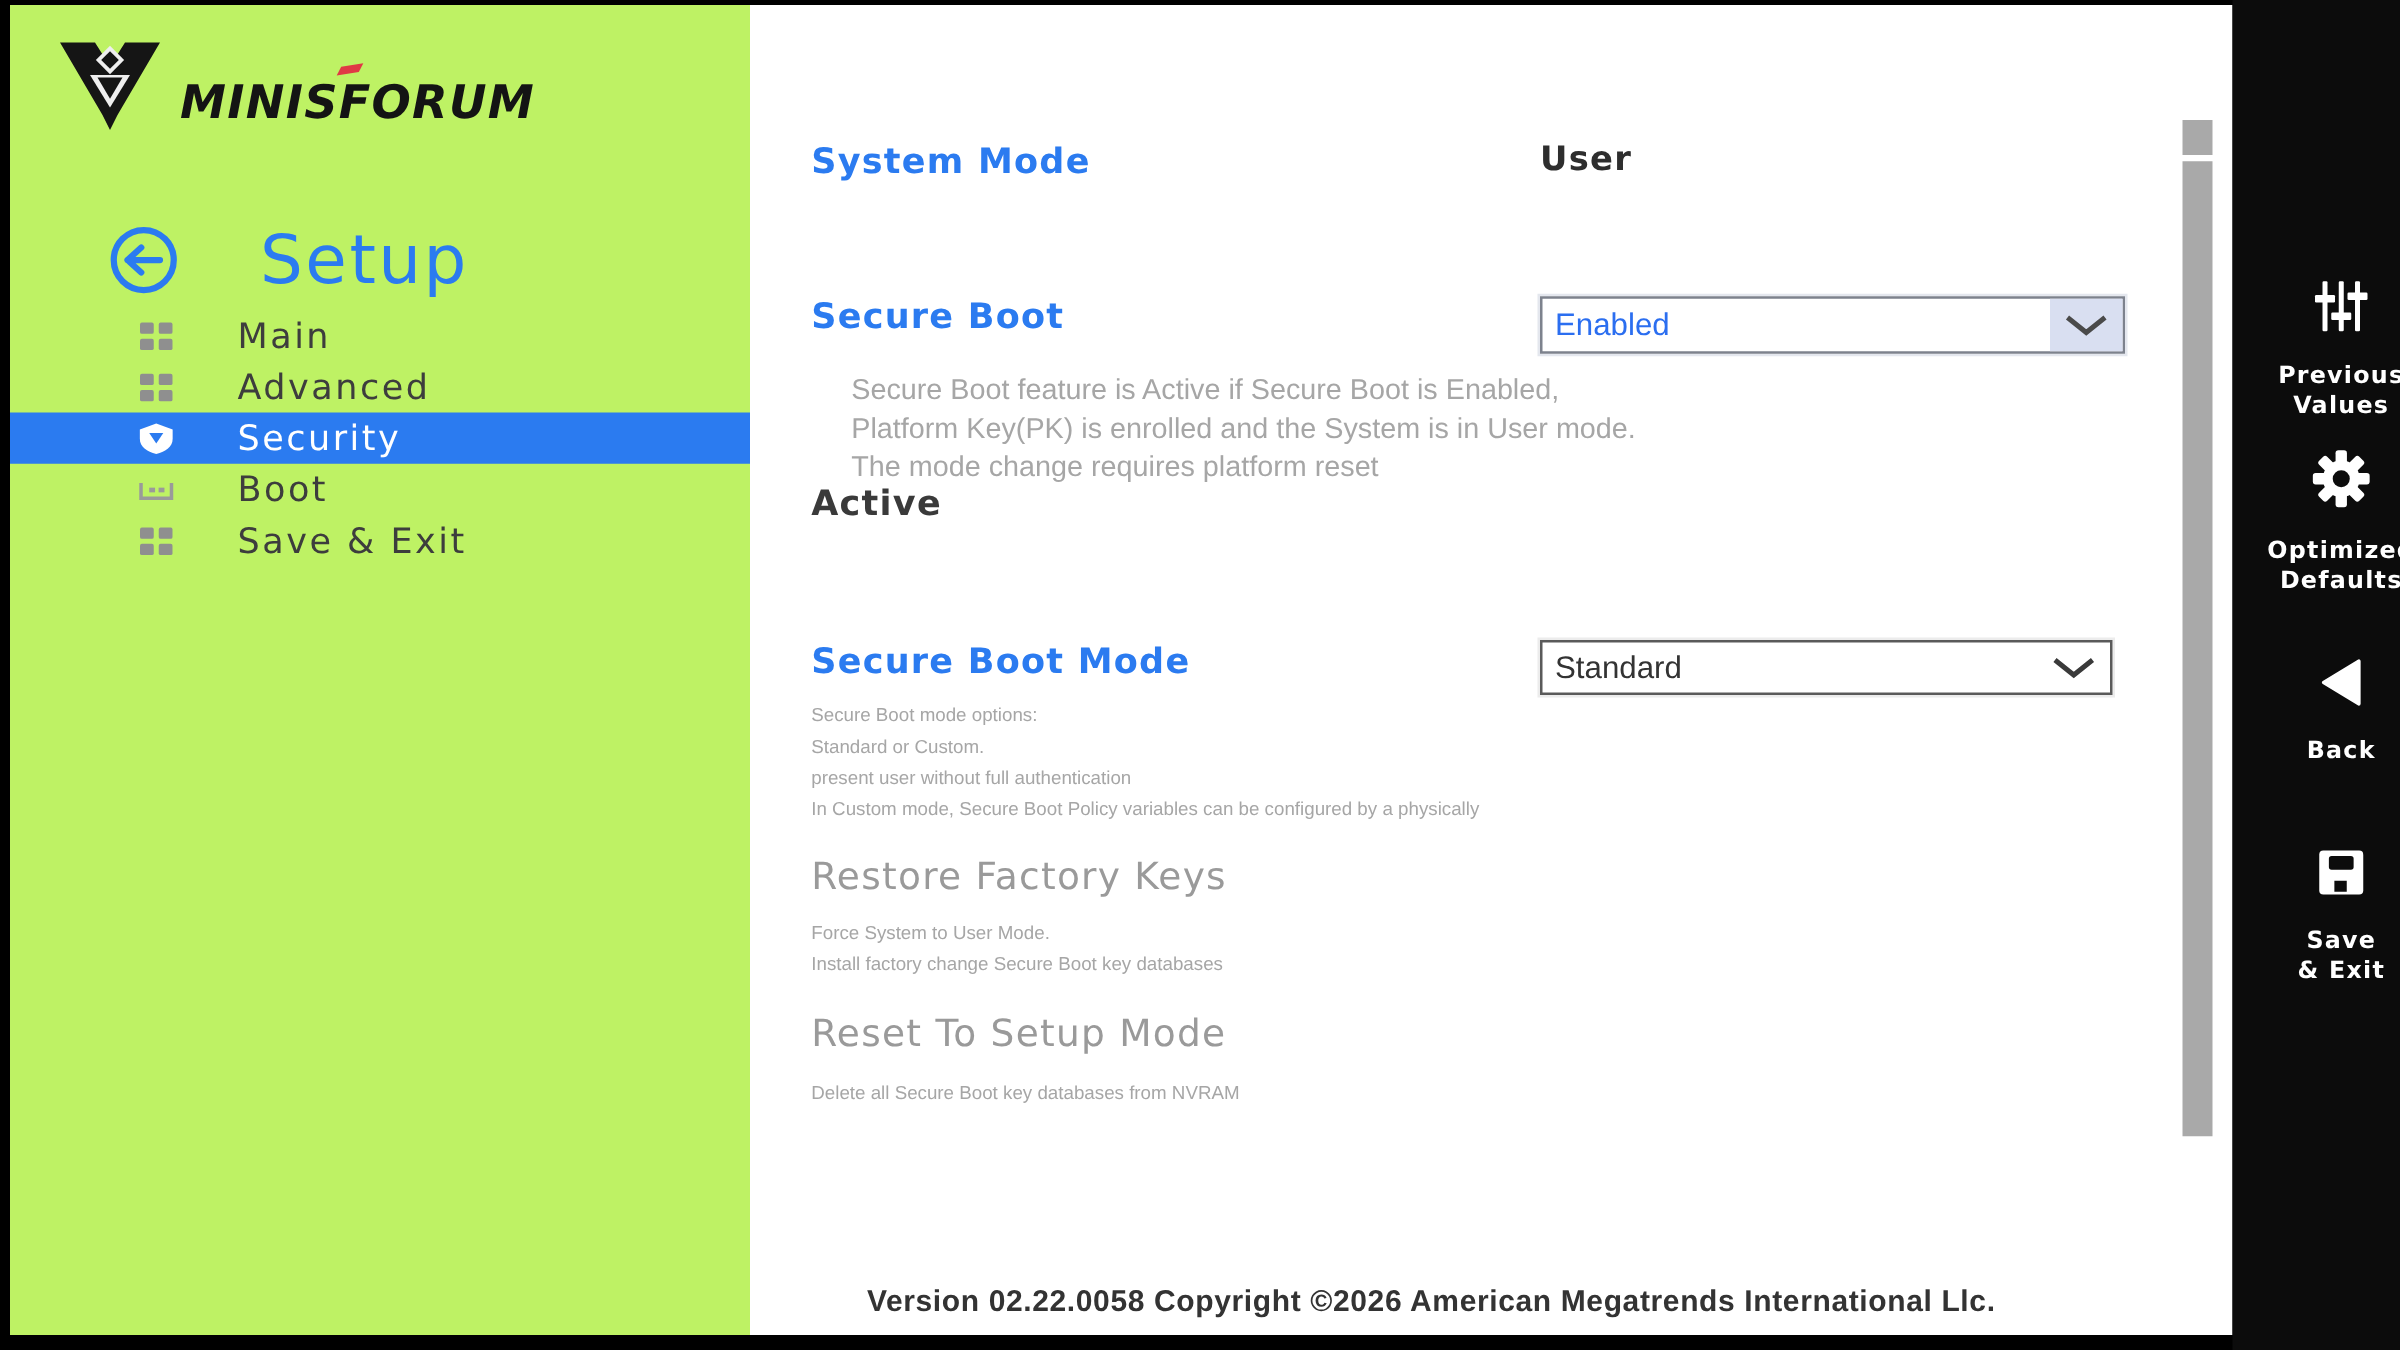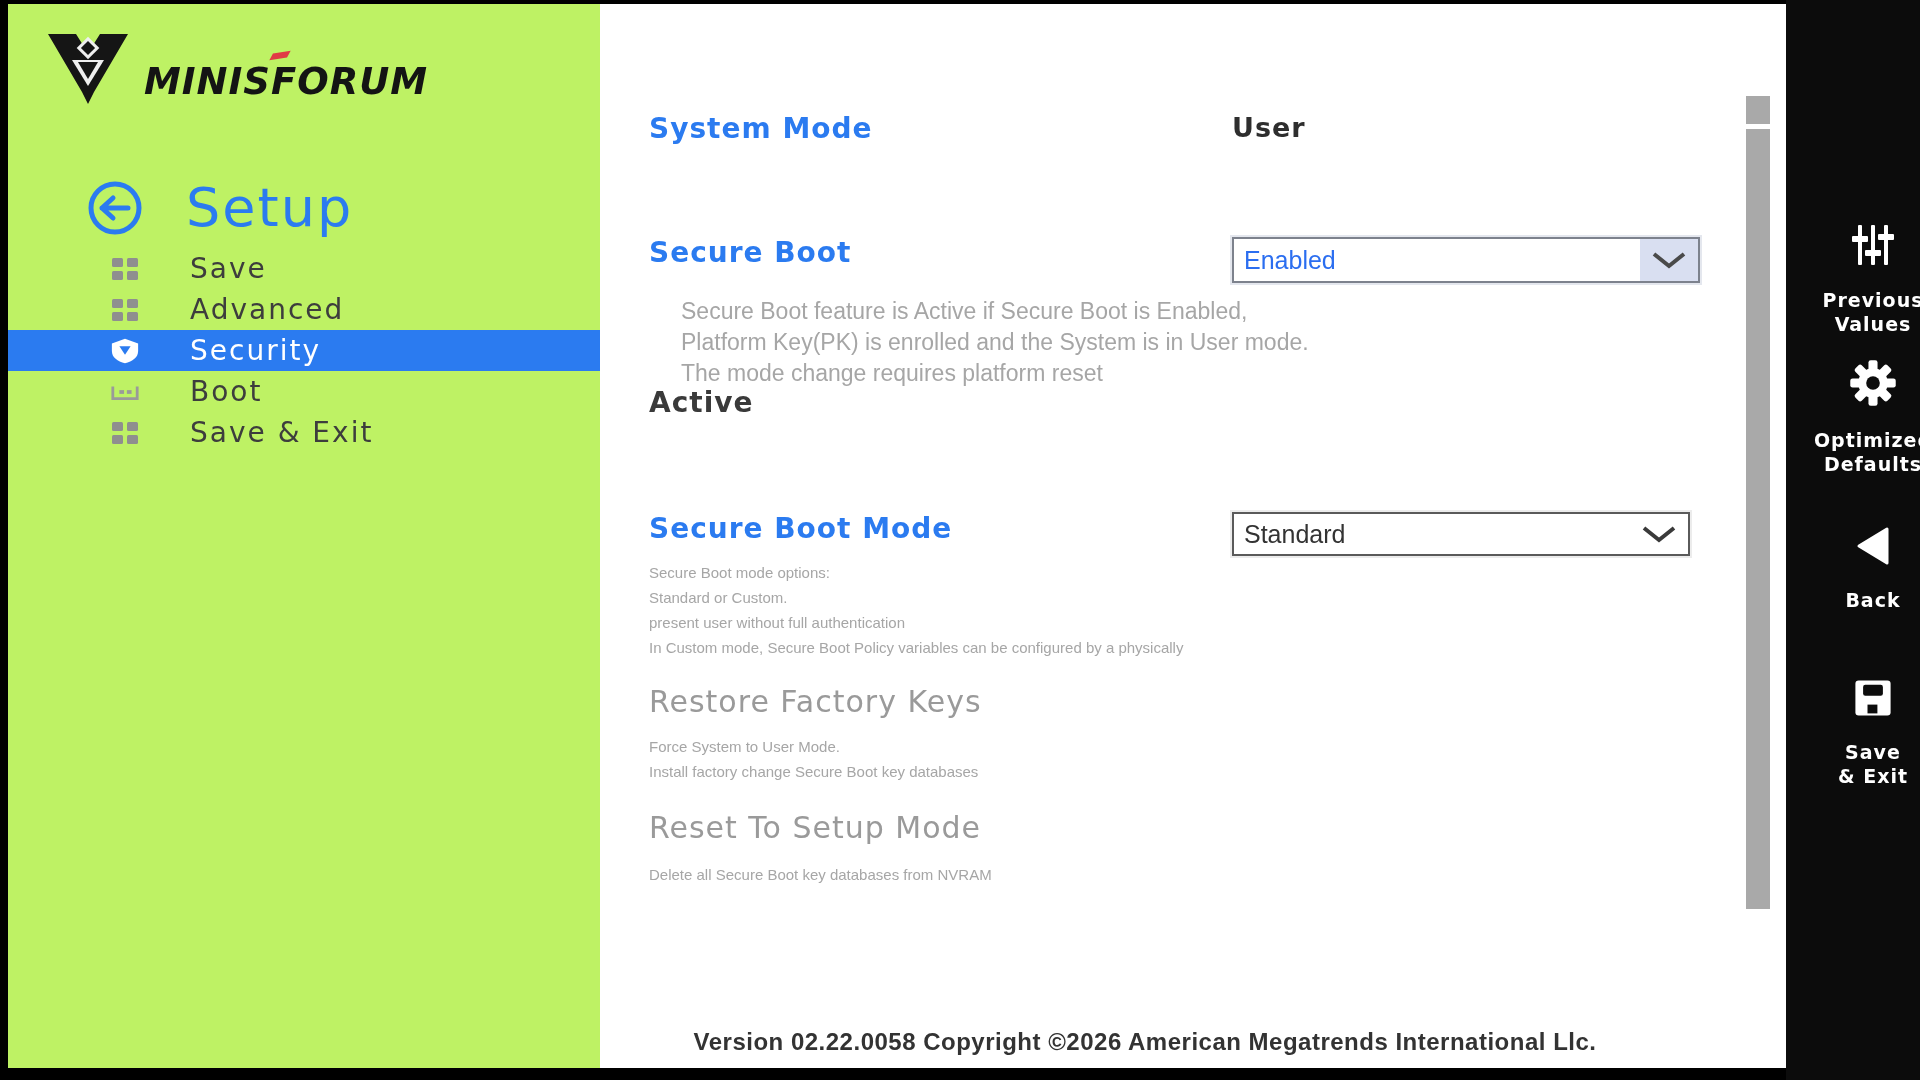--- a/index.html
+++ b/index.html
@@ -8,21 +8,21 @@
   .stage { position:absolute; left:0; top:0; width:1920px; height:1080px; background:#000; }
 
   
   .sidebar { position:absolute; left:8px; top:4px; width:592px; height:1064px; background:#bef264; }
   .logo { position:absolute; left:30px; top:22px; display:flex; align-items:center; }
   .logo-text { position:relative; font-size:37px; font-style:italic; font-weight:800;
                color:#141414; letter-spacing:1px; margin-left:6px; margin-top:18px; }
   .logo-accent { position:absolute; left:128px; top:-8px; width:16px; height:7px;
                  background:#e03a45; transform:skewX(-35deg) rotate(-10deg); }
   .setup-row { position:absolute; left:78px; top:172px; display:flex; align-items:center; }
-  .setup-title { color:#2b7bf0; font-size:54px; font-weight:500; letter-spacing:2px; margin-left:42px; }
+  .setup-title { color:#2b7bf0; font-size:54px; font-weight:500; letter-spacing:2px; margin-left:64px; }
   .menu { position:absolute; left:0; top:244px; width:592px; }
   .menu-item { position:relative; height:41px; display:flex; align-items:center; cursor:default; }
   .menu-item .mi-icon { position:absolute; left:102px; width:30px; height:30px;
                         display:flex; align-items:center; justify-content:center; }
   .menu-item .mi-label { position:absolute; left:182px; font-size:28px; letter-spacing:2px;
                          color:#3d3d3d; font-weight:500; }
   .menu-item.selected { background:#2b7bf0; }
   .menu-item.selected .mi-label { color:#ffffff; }
 
   
@@ -94,21 +94,21 @@
 
       <div class="menu-item">
         <span class="mi-icon">
           <svg width="28" height="28" viewBox="0 0 28 28" fill="#8f8f8f">
             <rect x="1" y="3" width="11" height="9" rx="1.5"></rect>
             <rect x="16" y="3" width="11" height="9" rx="1.5"></rect>
             <rect x="1" y="16" width="11" height="9" rx="1.5"></rect>
             <rect x="16" y="16" width="11" height="9" rx="1.5"></rect>
           </svg>
         </span>
-        <span class="mi-label">Save</span>
+        <span class="mi-label">Main</span>
       </div>
 
       <div class="menu-item">
         <span class="mi-icon">
           <svg width="28" height="28" viewBox="0 0 28 28" fill="#8f8f8f">
             <rect x="1" y="3" width="11" height="9" rx="1.5"></rect>
             <rect x="16" y="3" width="11" height="9" rx="1.5"></rect>
             <rect x="1" y="16" width="11" height="9" rx="1.5"></rect>
             <rect x="16" y="16" width="11" height="9" rx="1.5"></rect>
           </svg>

